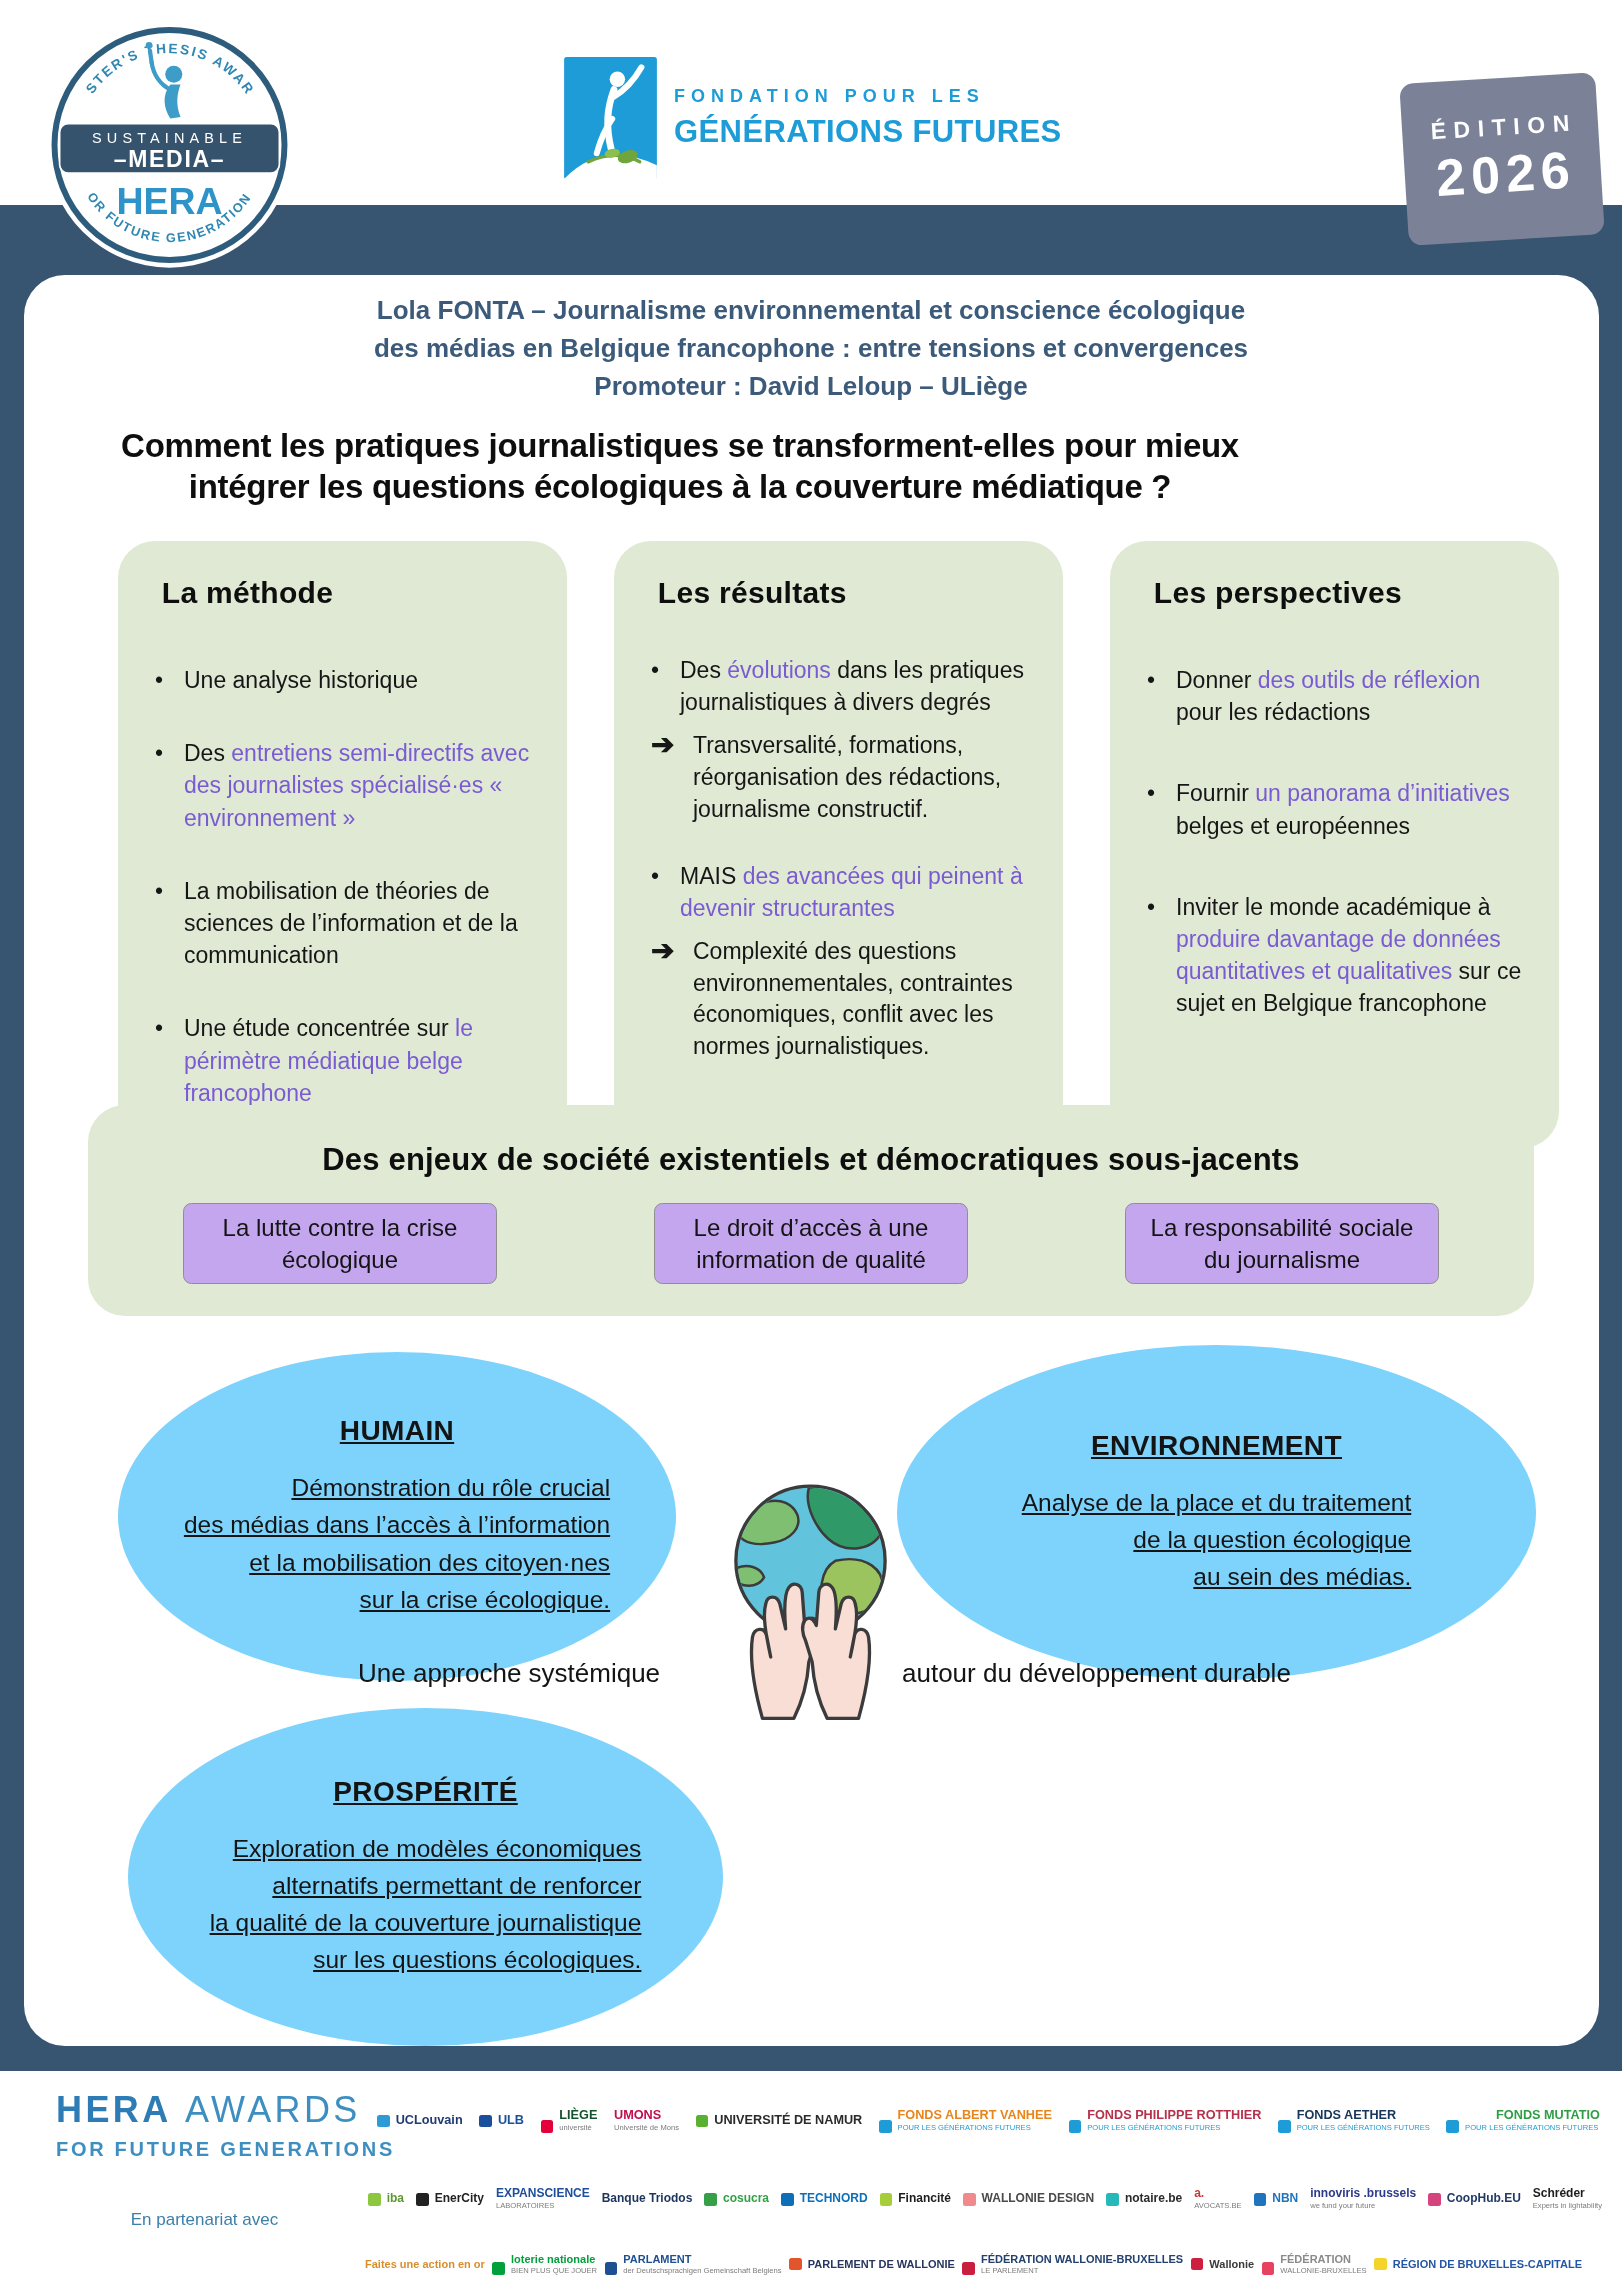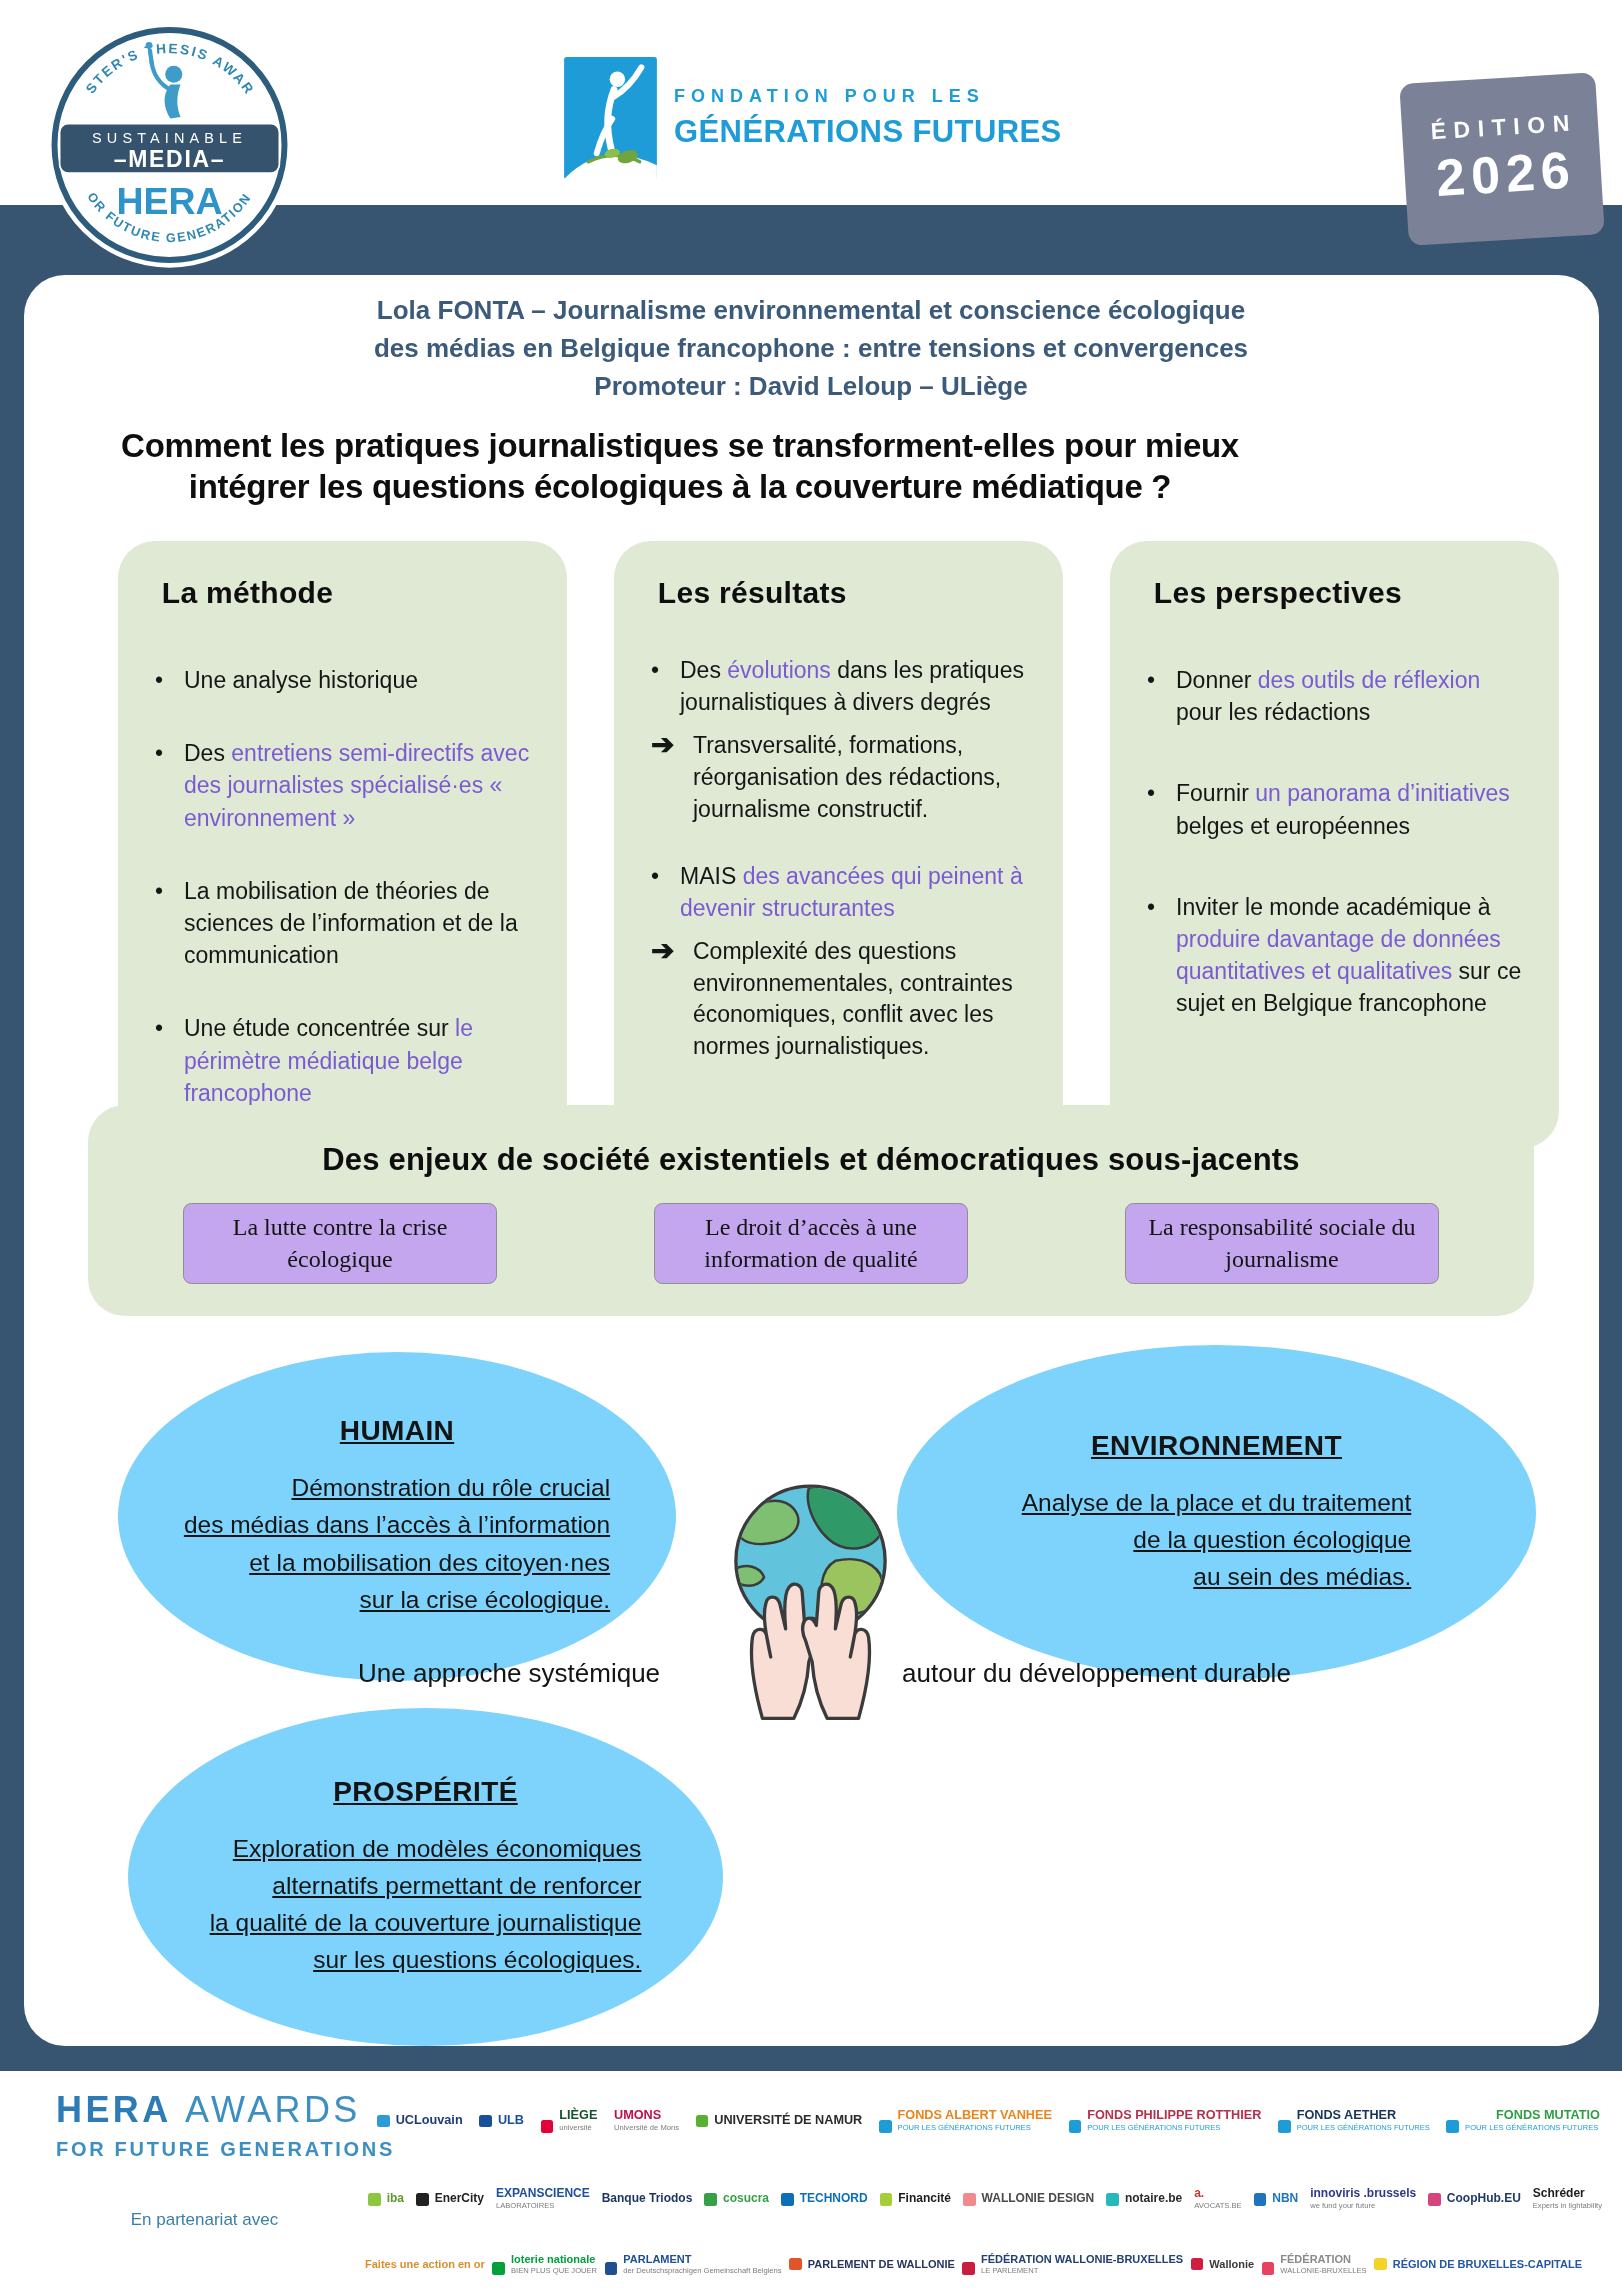--- a/index.html
+++ b/index.html
@@ -40,21 +40,21 @@
   .arrow-row .arr { flex:none; width:42px; font-size:28px; font-weight:bold; line-height:1.1; }
   .mt-md { margin-top:34px; }
   .mt-lg { margin-top:41px; }
   .mt-xl { margin-top:49px; }
 
   
   .stakes { position:absolute; left:88px; top:1105px; width:1446px; height:211px; background:#DFE9D4; border-radius:37px; }
   .stakes h2 { text-align:center; font-size:31px; font-weight:800; color:#0e0e0e; margin-top:37px; letter-spacing:0.2px; }
   .chips { position:absolute; left:0; top:98px; width:100%; display:flex; justify-content:space-between; padding:0 95px; }
   .chip { width:314px; min-height:81px; background:#C3A6EE; border:0.8px solid #8f8f8f; border-radius:8.4px;
-          display:flex; align-items:center; justify-content:center; text-align:center; font-size:24px; line-height:1.32; padding:6.8px 22px; color:#141414;font-family:Liberation Serif, serif; }
+          display:flex; align-items:center; justify-content:center; text-align:center; font-size:24px; line-height:1.32; padding:6.8px 22px; color:#141414; }
 
   
   .ell { position:absolute; background:#7dd3fc; border-radius:50%; display:flex; flex-direction:column; align-items:center; justify-content:center; text-align:right; color:#141414;text-decoration:underline; }
   .ell h3 { font-size:28px; font-weight:800; letter-spacing:0.4px; margin-bottom:22px; }
   .ell p { font-size:24.5px; line-height:1.52; white-space:pre-line; }
   #ell-humain { left:118px; top:1352px; width:558px; height:329px; }
   #ell-env { left:897px; top:1345px; width:639px; height:335px; }
   #ell-prosp { left:128px; top:1708px; width:595px; height:338px; }
   #ell-part { left:892px; top:1702px; width:639px; height:331px; }
   .globe-svg { position:absolute; left:711px; top:1463px; width:199px; height:257px; }

